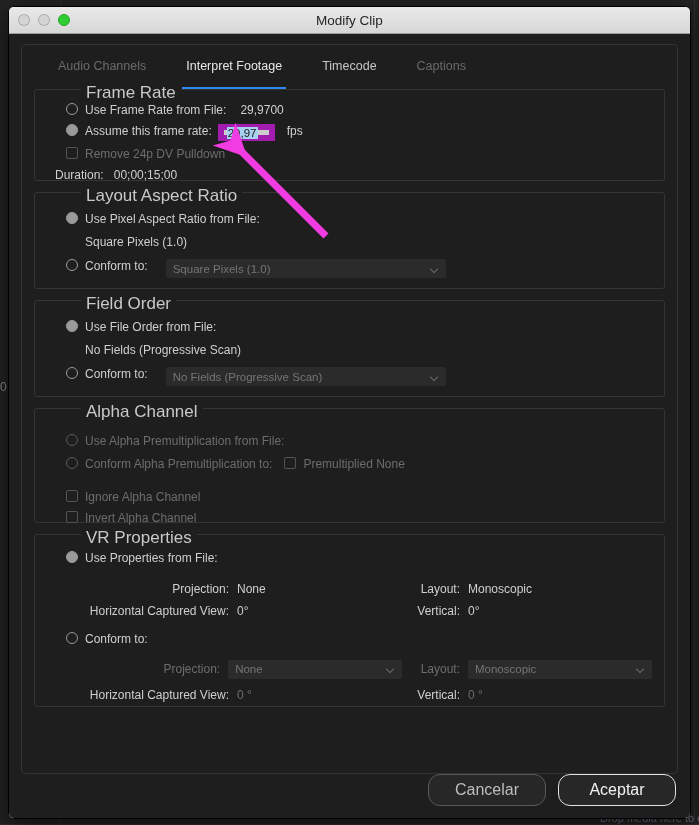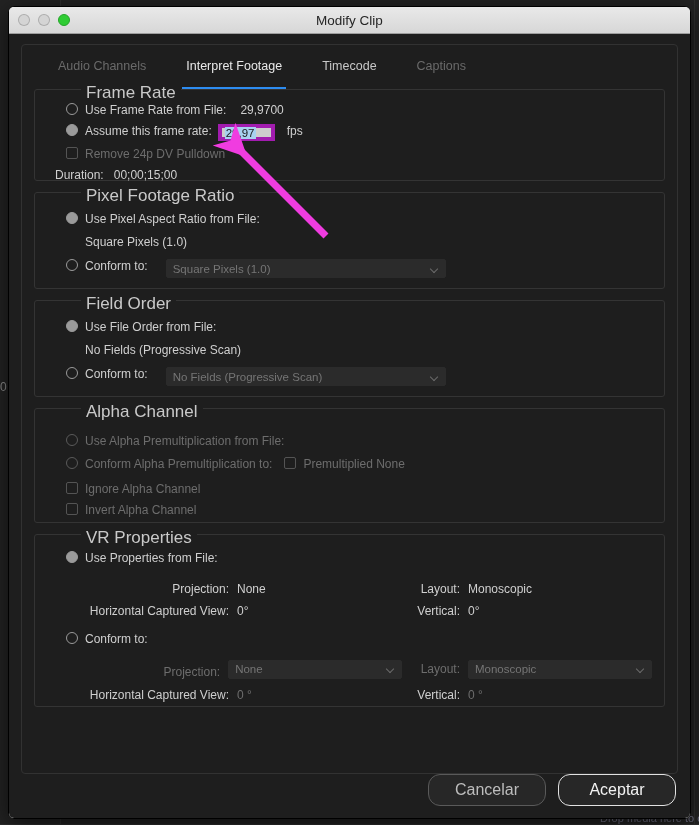--- a/index.html
+++ b/index.html
@@ -118,21 +118,21 @@
   .check {
     width: 12px; height: 12px; flex: none;
     border: 1.4px solid #8d8d8d; border-radius: 2px;
     margin-right: 7px; background: transparent;
   }
   .check.dis { border-color: #545454; }
 
   
   .numfield {
     width: 57px; height: 17px;
-    border: 4px solid #a21caf;
+    border: 6px solid #a21caf;
     background: #cdcdcd;
     display: flex; align-items: center;
     padding: 0 3px; margin-left: 6px;
     position: relative;
   }
   .numfield .sel {
     background: #a8d0f0; color: #1a1a1a;
     font-size: 11.5px; padding: 0 1px;
   }
   .numfield .caretpad { flex: 1; }
@@ -154,21 +154,21 @@
     width: 5px; height: 5px;
     border-right: 1.2px solid #6a6a6a;
     border-bottom: 1.2px solid #6a6a6a;
     transform: rotate(45deg);
   }
 
   .indent { margin-left: 19px; }
 
   
   .vr-line { display: flex; align-items: center; height: 22px; }
-  .vr-l { width: 355px; display: flex; align-items: flex-end; justify-content: flex-start; }
+  .vr-l { width: 355px; display: flex; align-items: center; justify-content: flex-start; }
   .vr-r { display: flex; align-items: center; }
   .vr-cap { font-size: 12px; color: #cfcfcf; text-align: right; }
   .vr-cap.dim { color: #6d6d6d; }
 
   
   #footer {
     position: absolute; left: 0; right: 0; bottom: 0;
     height: 56px; display: flex; align-items: center;
     justify-content: flex-end; gap: 12px;
     padding-right: 14px;
@@ -240,21 +240,21 @@
           <span class="lbl dim">Remove 24p DV Pulldown</span>
         </div>
 
         <div class="row" style="margin-left:8px">
           <span class="lbl">Duration:</span>
           <span class="val" style="margin-left:10px">00;00;15;00</span>
         </div>
       </div>
 
       <div class="group" style="height:97px">
-        <span class="legend">Pixel Footage Ratio</span>
+        <span class="legend">Layout Aspect Ratio</span>
 
         <div class="row tall indent" style="margin-top:6px">
           <span class="radio on"></span>
           <span class="lbl">Use Pixel Aspect Ratio from File:</span>
         </div>
 
         <div class="row" style="margin-left:38px">
           <span class="lbl">Square Pixels (1.0)</span>
         </div>
 
@@ -298,21 +298,21 @@
           <span class="lbl dim">Use Alpha Premultiplication from File:</span>
         </div>
 
         <div class="row tall indent">
           <span class="radio dis"></span>
           <span class="lbl dim">Conform Alpha Premultiplication to:</span>
           <span class="check dis" style="margin-left:12px"></span>
           <span class="lbl dim">Premultiplied None</span>
         </div>
 
-        <div class="row indent" style="margin-top:2px">
+        <div class="row indent" style="margin-top:10px">
           <span class="check dis"></span>
           <span class="lbl dim">Ignore Alpha Channel</span>
         </div>
 
         <div class="row indent">
           <span class="check dis"></span>
           <span class="lbl dim">Invert Alpha Channel</span>
         </div>
       </div>
 

